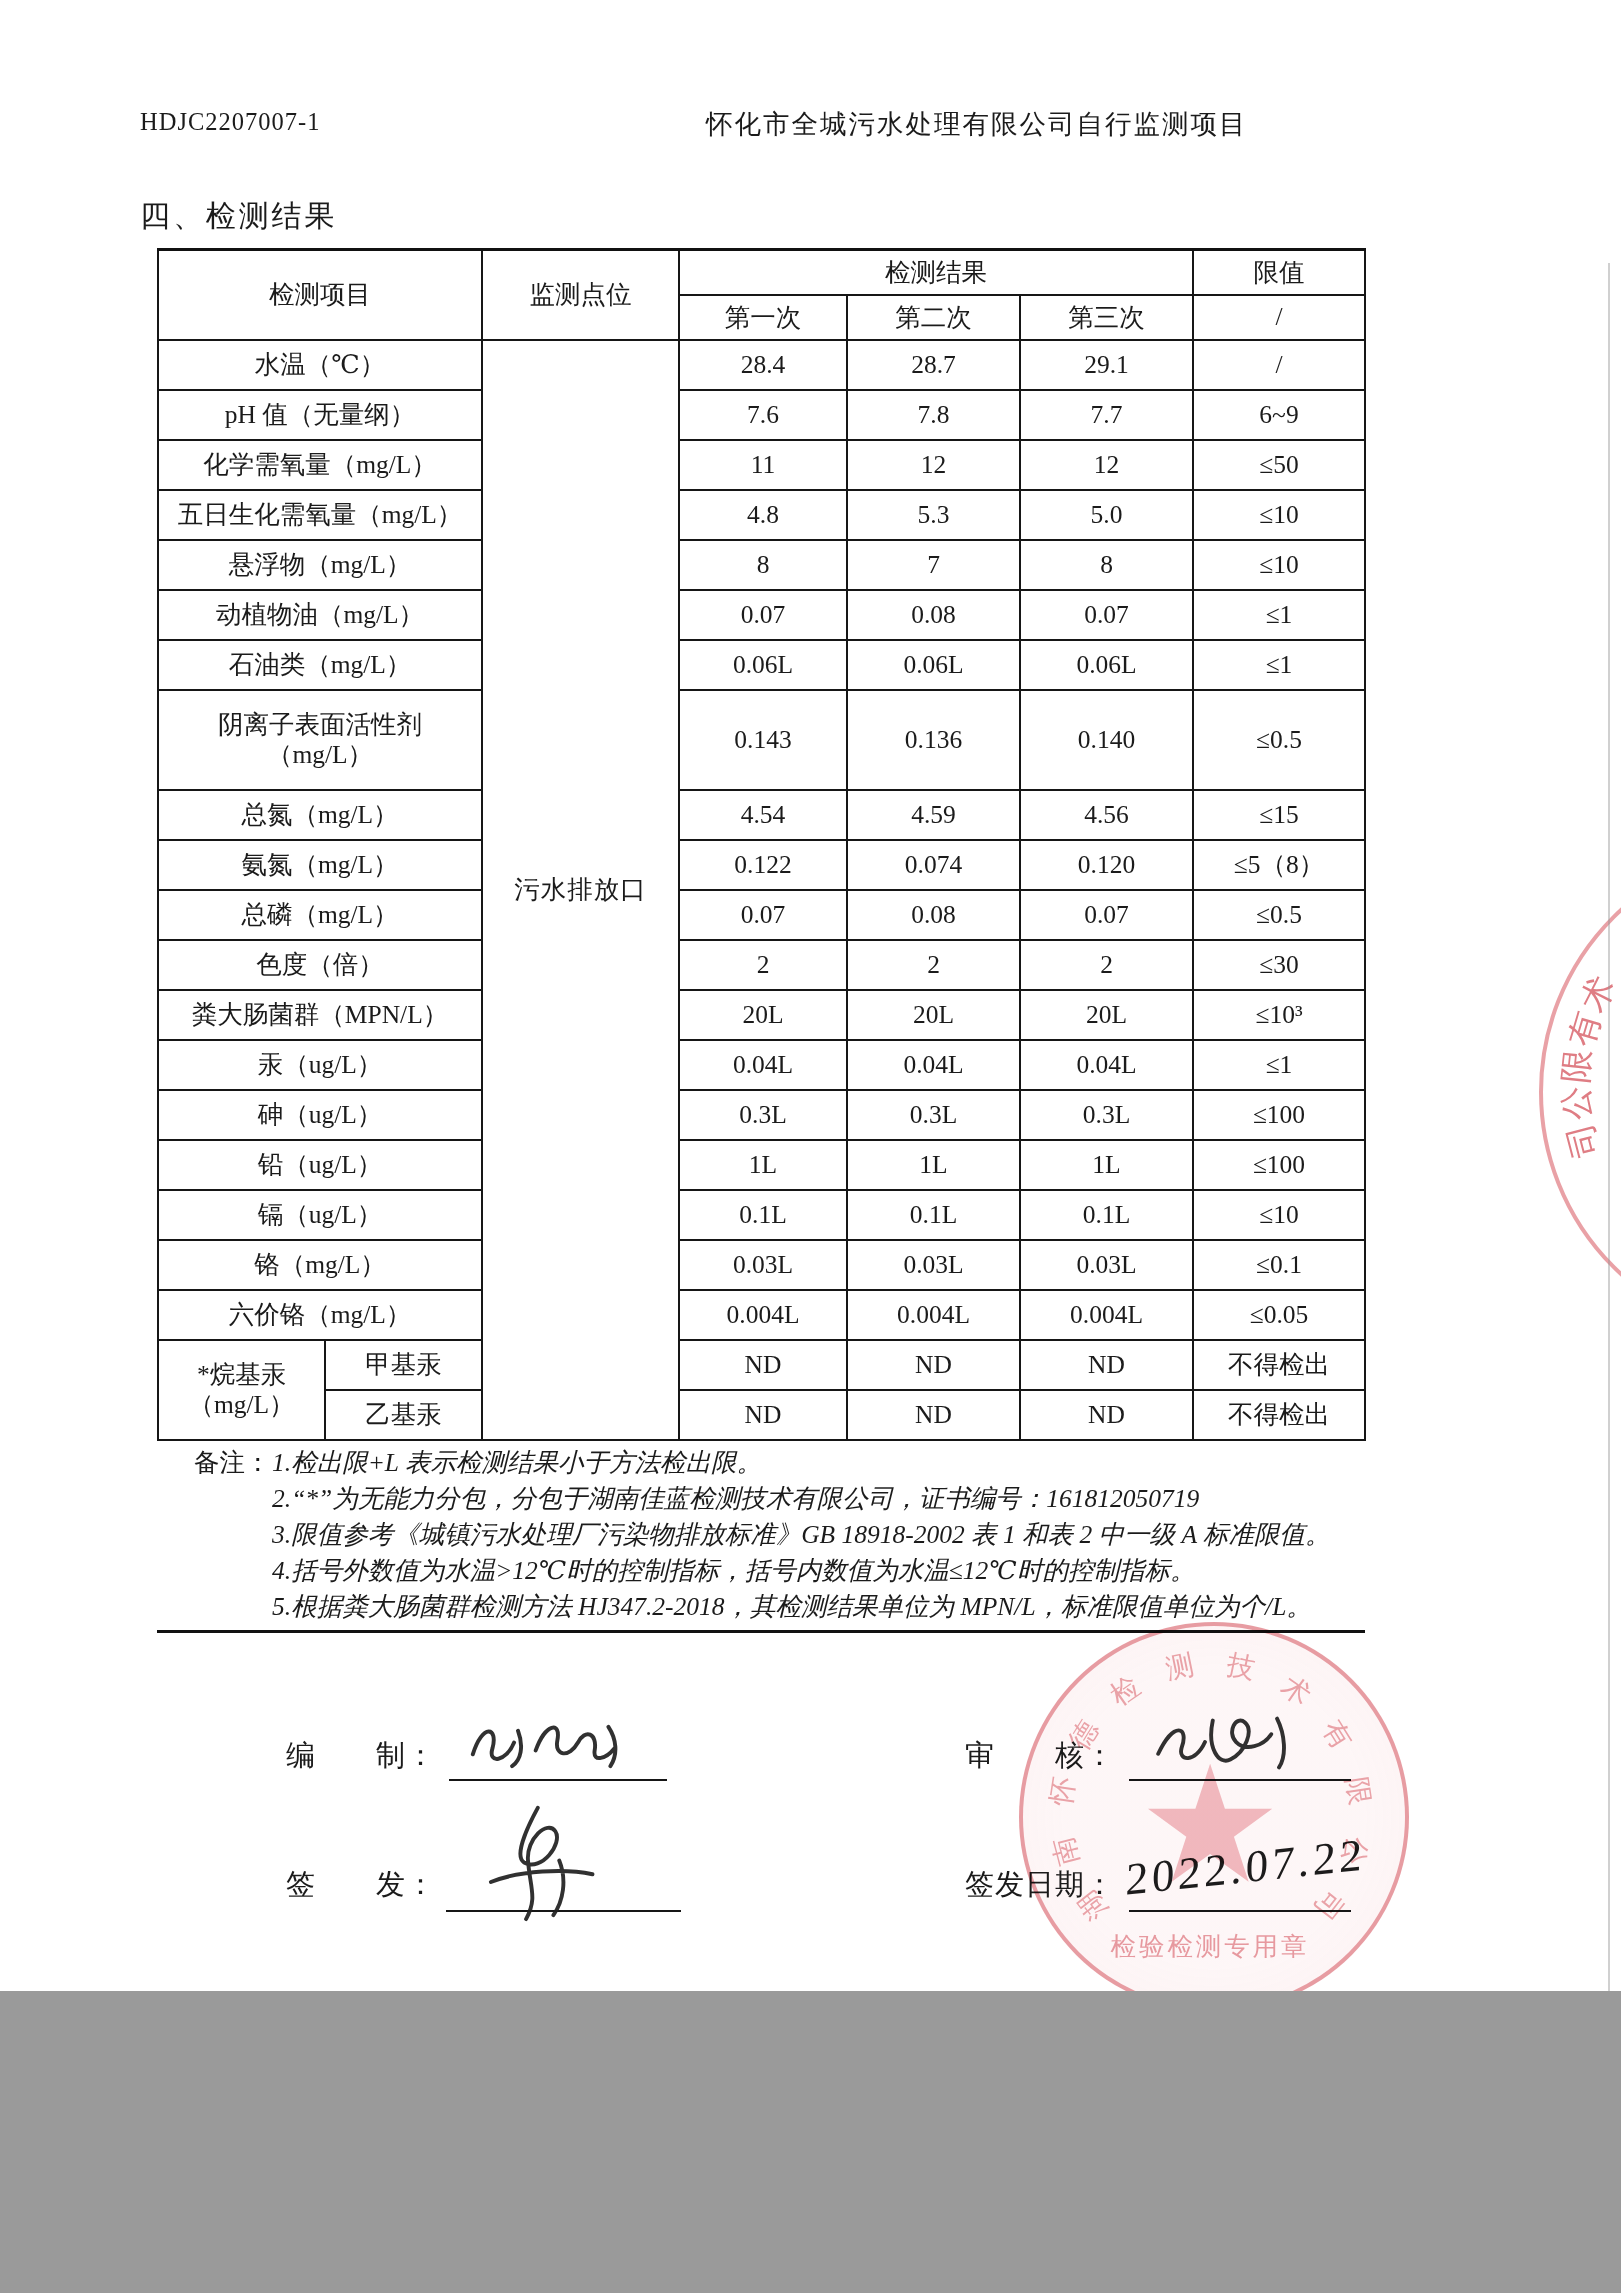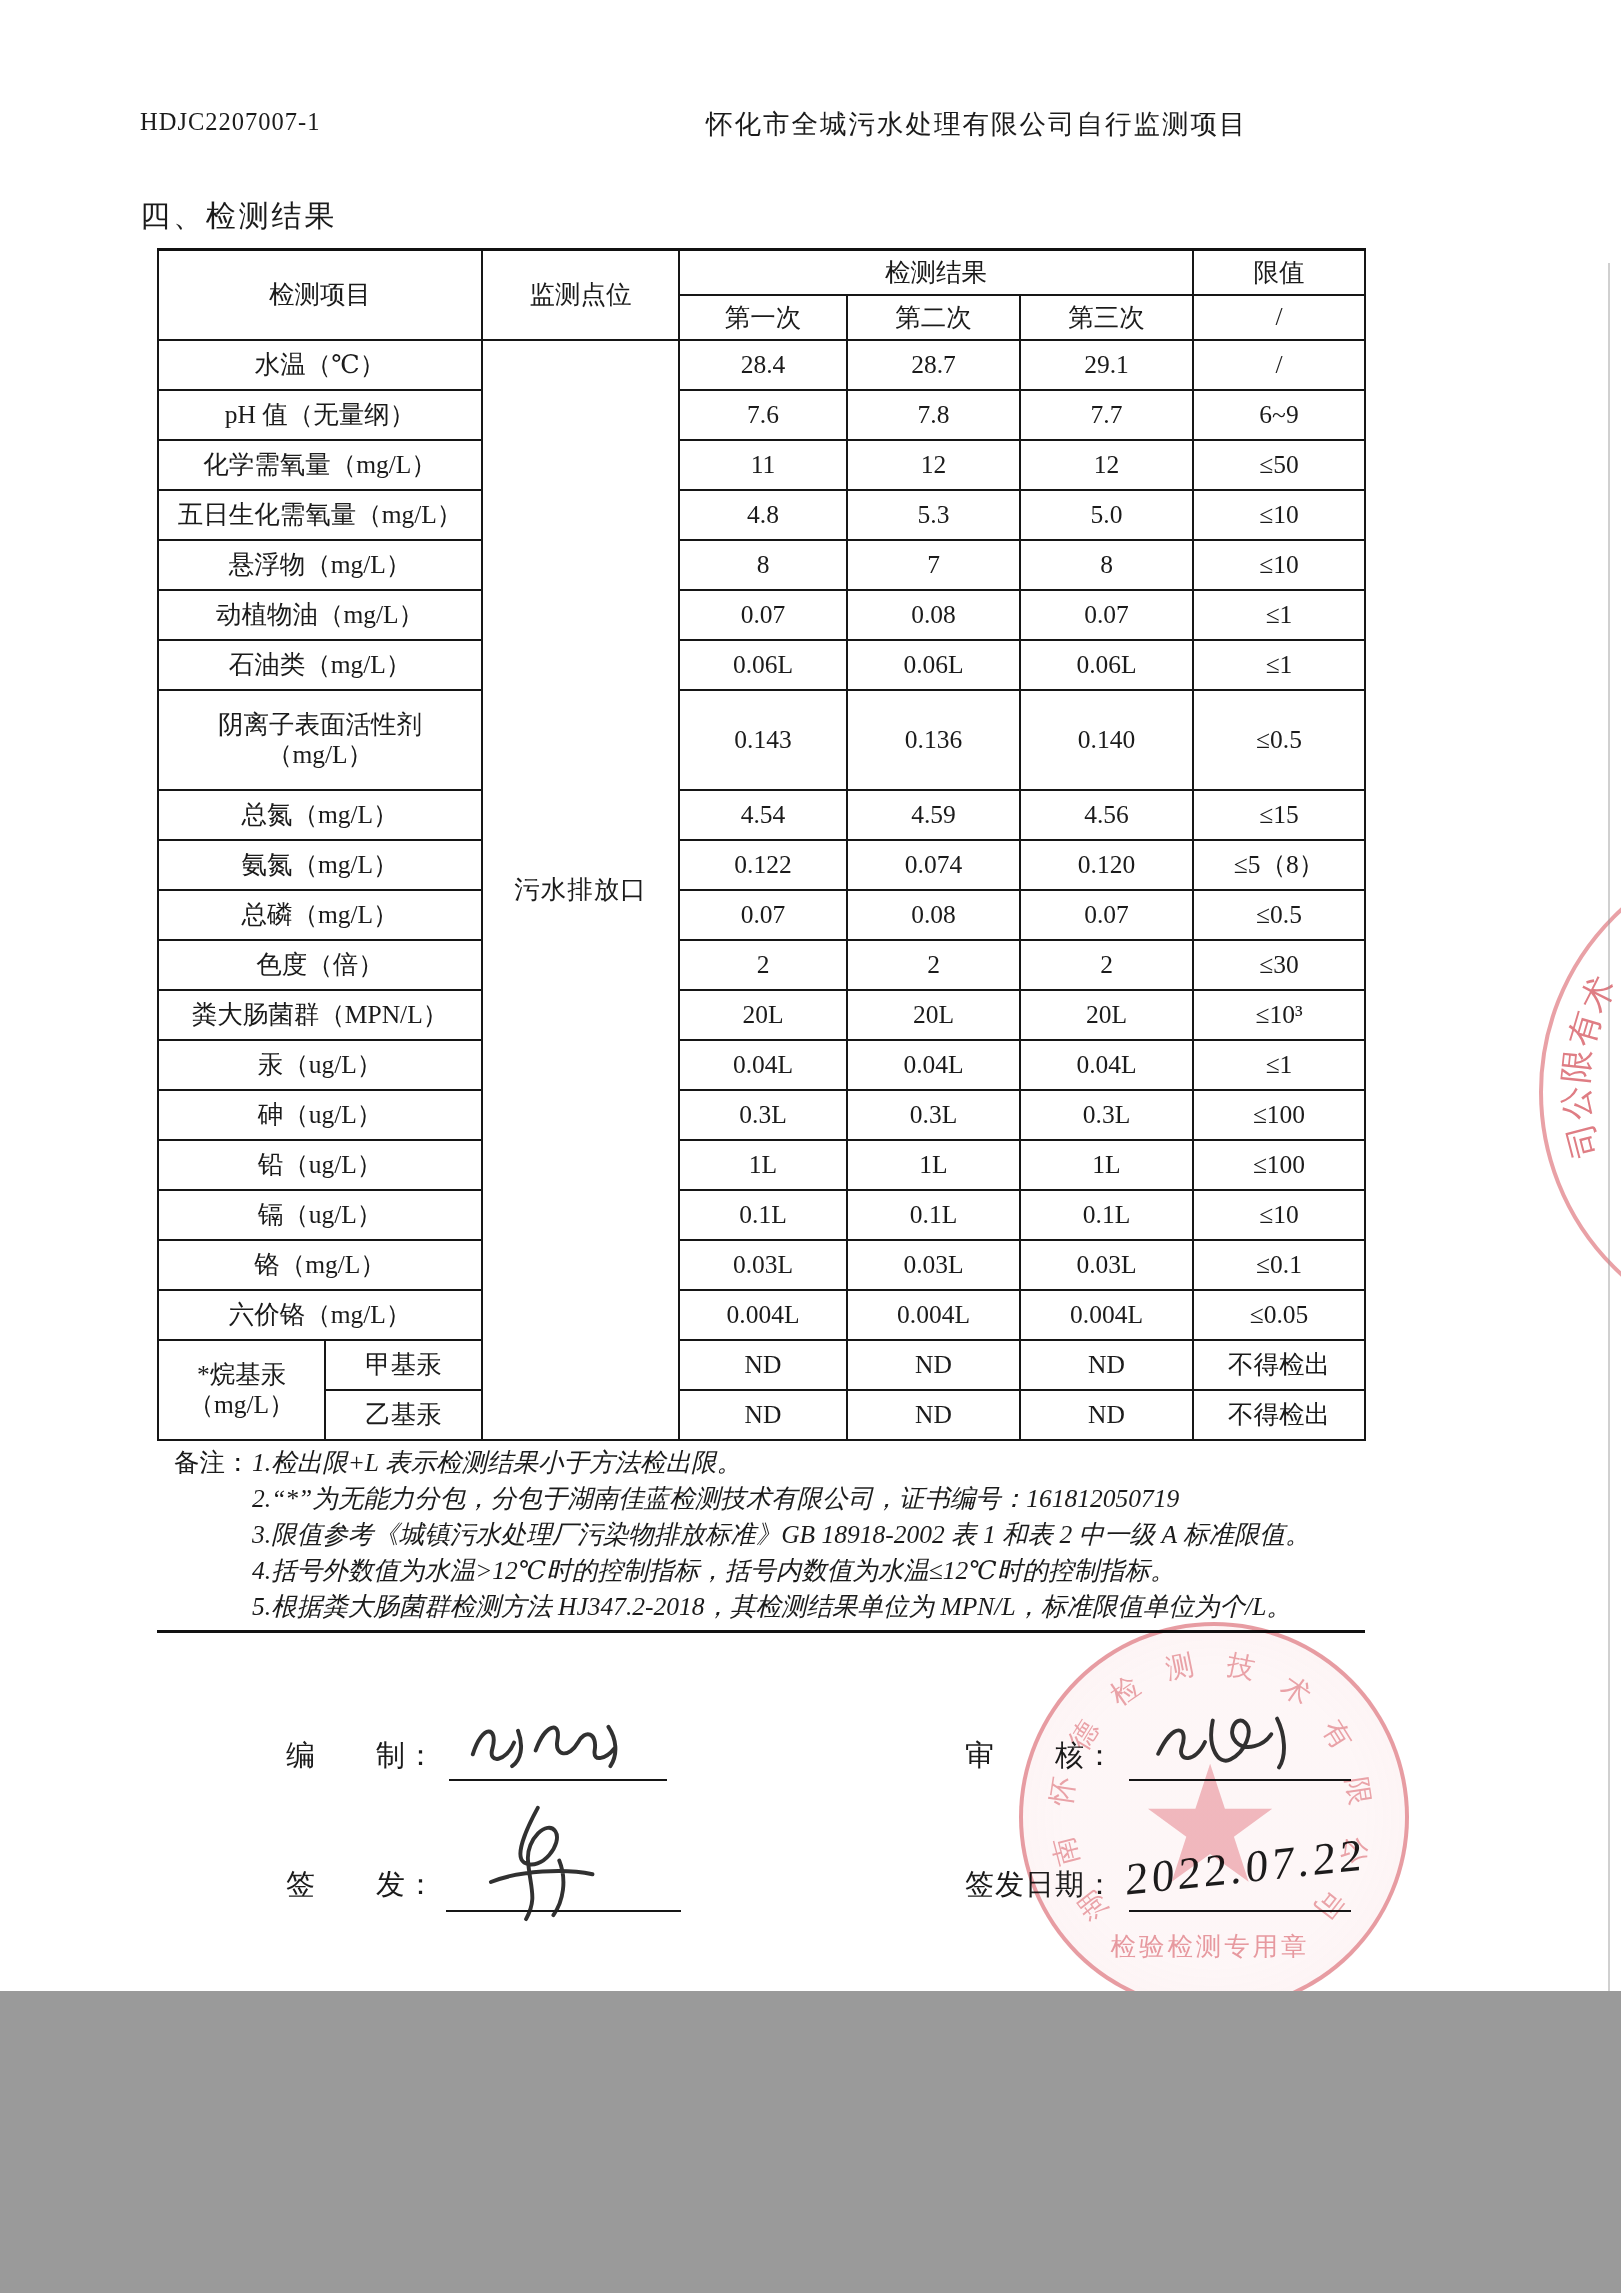--- a/index.html
+++ b/index.html
@@ -22,21 +22,21 @@
     vertical-align:middle;overflow:hidden;
   }
   table.rpt{border:2.9px solid #111;border-top:3.9px solid #111;}
   thead tr{height:45px;}
   tbody tr{height:50px;}
   tbody tr.tall{height:100px;}
   td.item,td.alkyl{white-space:pre-line;line-height:30px;}
   td.point{font-size:25.5px;letter-spacing:1px;}
   
   .notes{position:absolute;left:174px;top:1445px;width:1206px;font-size:25.5px;line-height:36px;display:flex;}
-  .notes .lbl{flex:0 0 78px;}
+  .notes .lbl{flex:0 0 78px;margin-left:20px;}
   .notes .nlist{flex:1;font-style:italic;}
   .rule{position:absolute;left:157px;top:1630px;width:1208px;height:2.9px;background:#111;}
   
   .sig{position:absolute;font-size:29px;letter-spacing:1px;}
   .uline{position:absolute;height:2px;background:#161616;}
   .scribble{position:absolute;}
   .scribble path{fill:none;stroke:#1f1f1f;stroke-width:4;stroke-linecap:round;stroke-linejoin:round;opacity:.92;}
   .handdate{
     position:absolute;left:1125px;top:1841px;font-size:45px;color:#1c1c1c;
     transform:rotate(-6deg) skewX(-8deg);letter-spacing:3.9px;white-space:nowrap;

